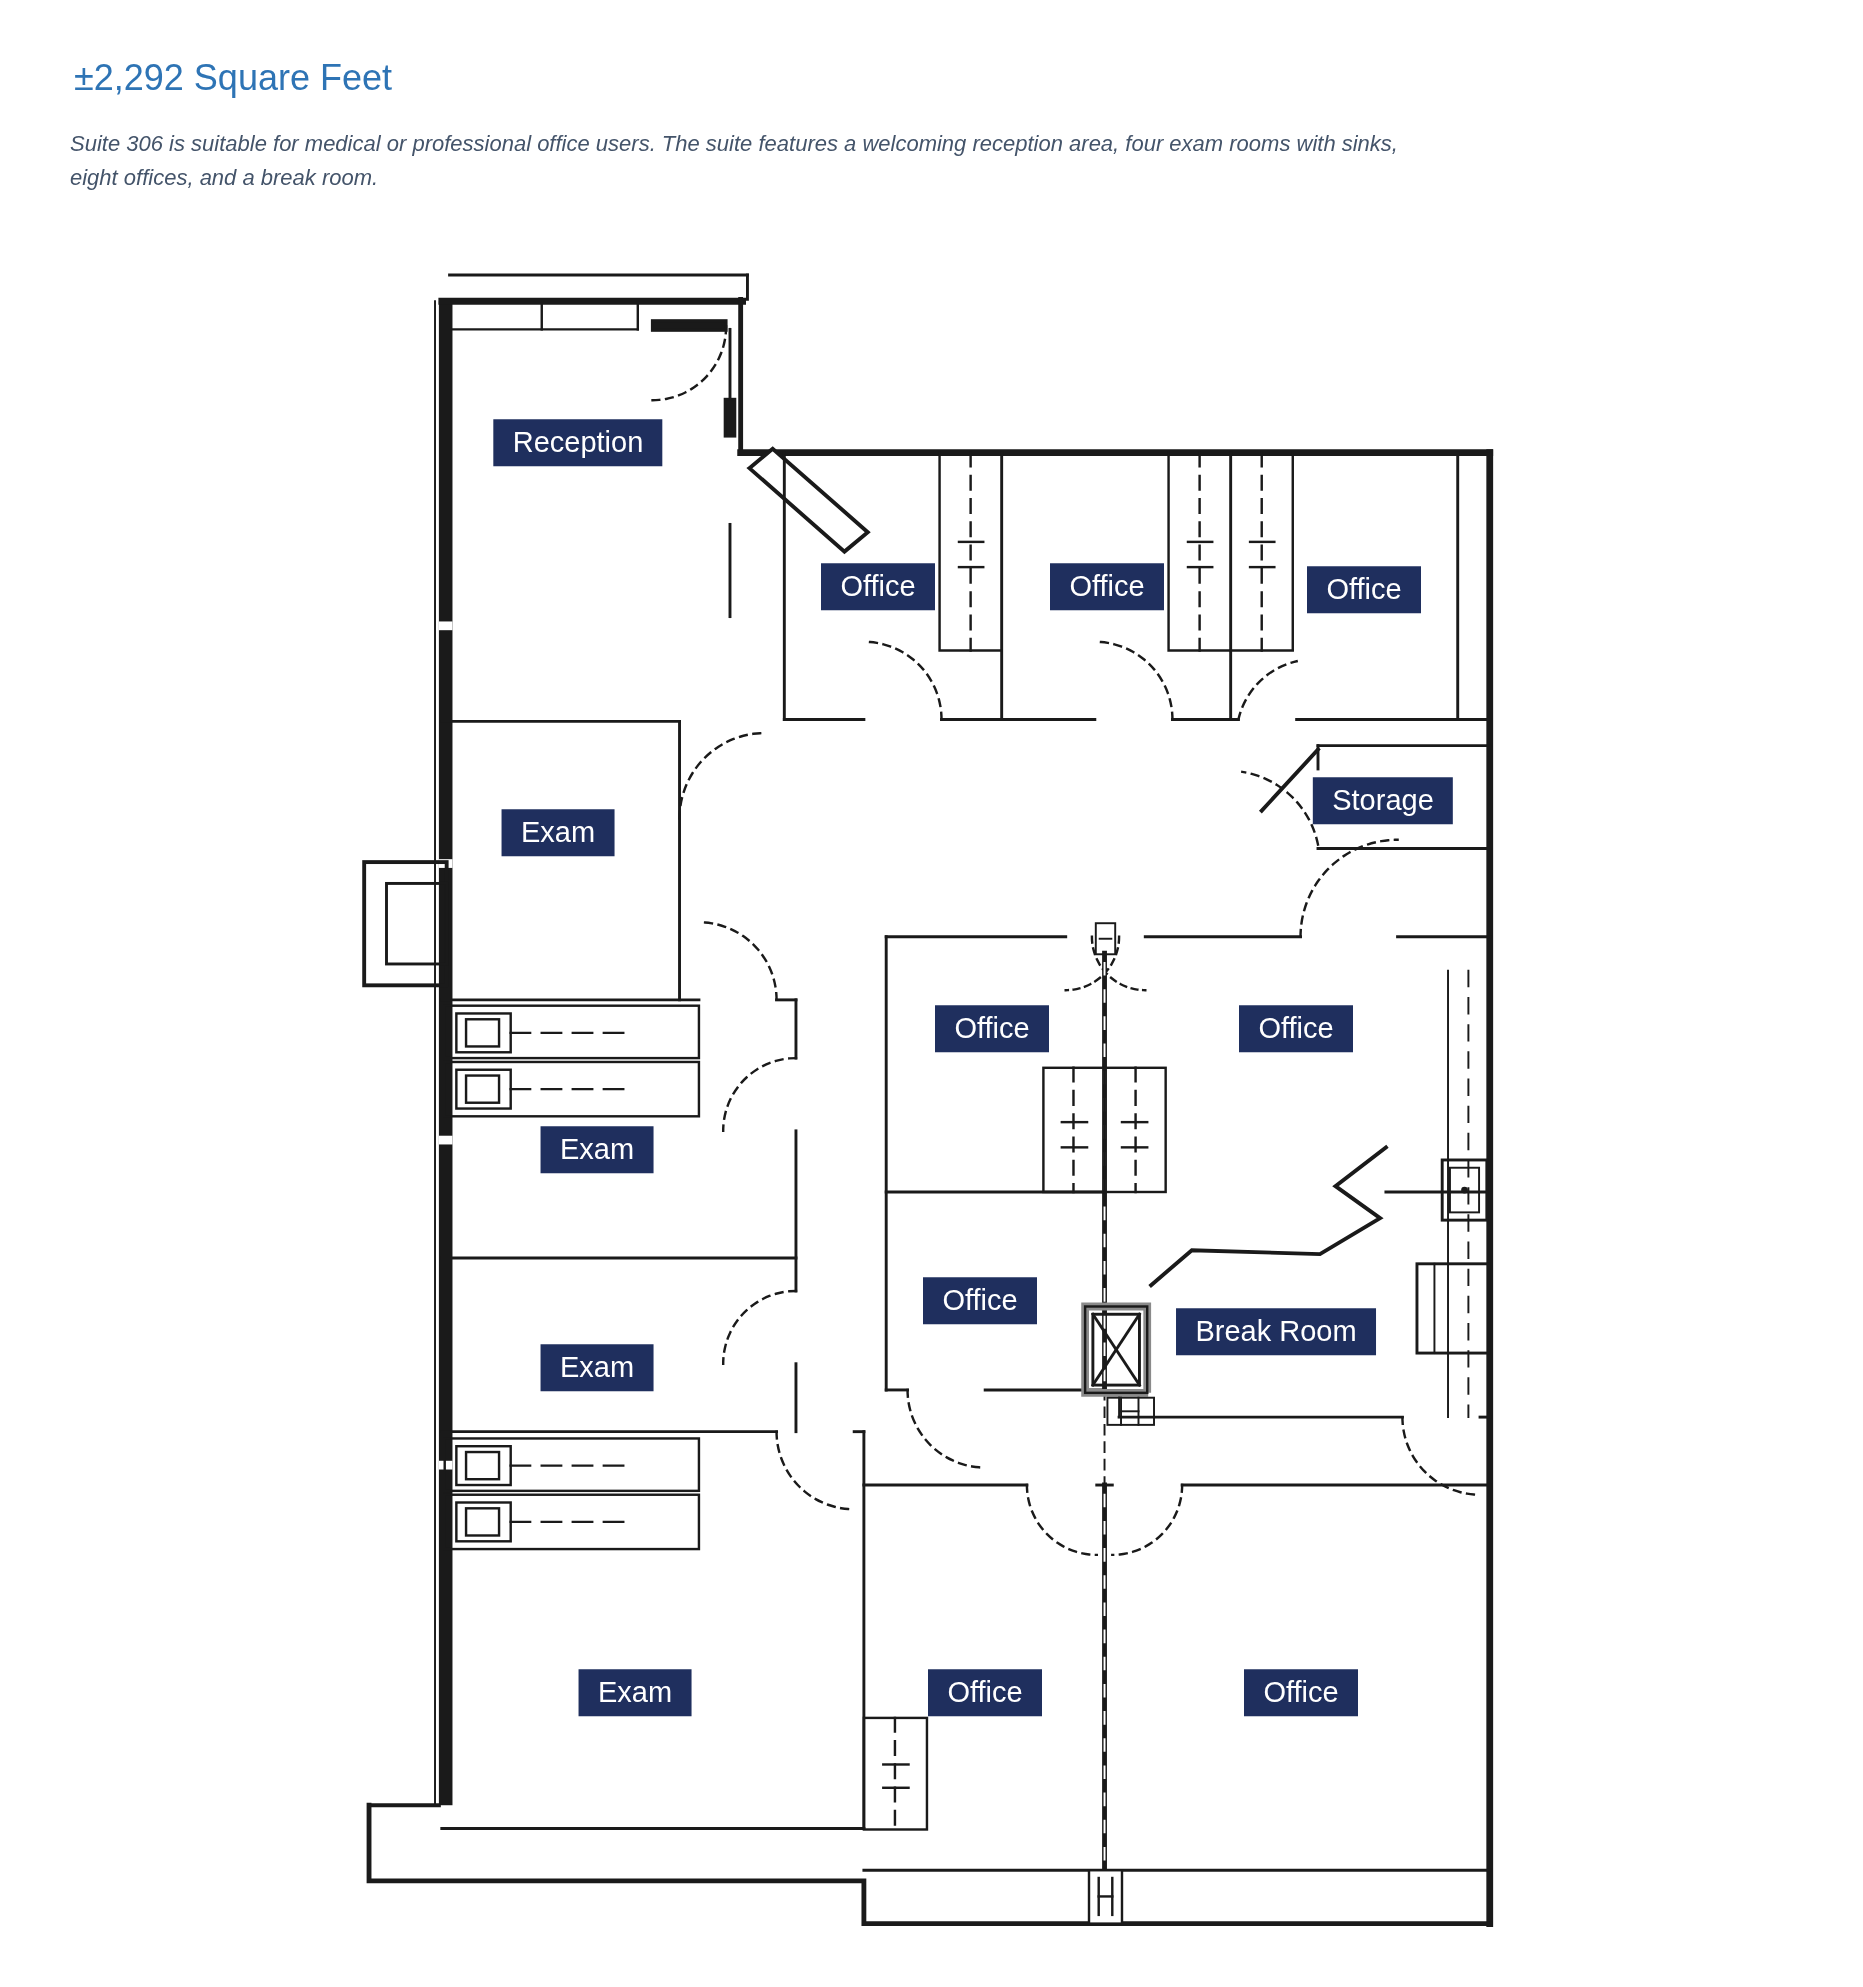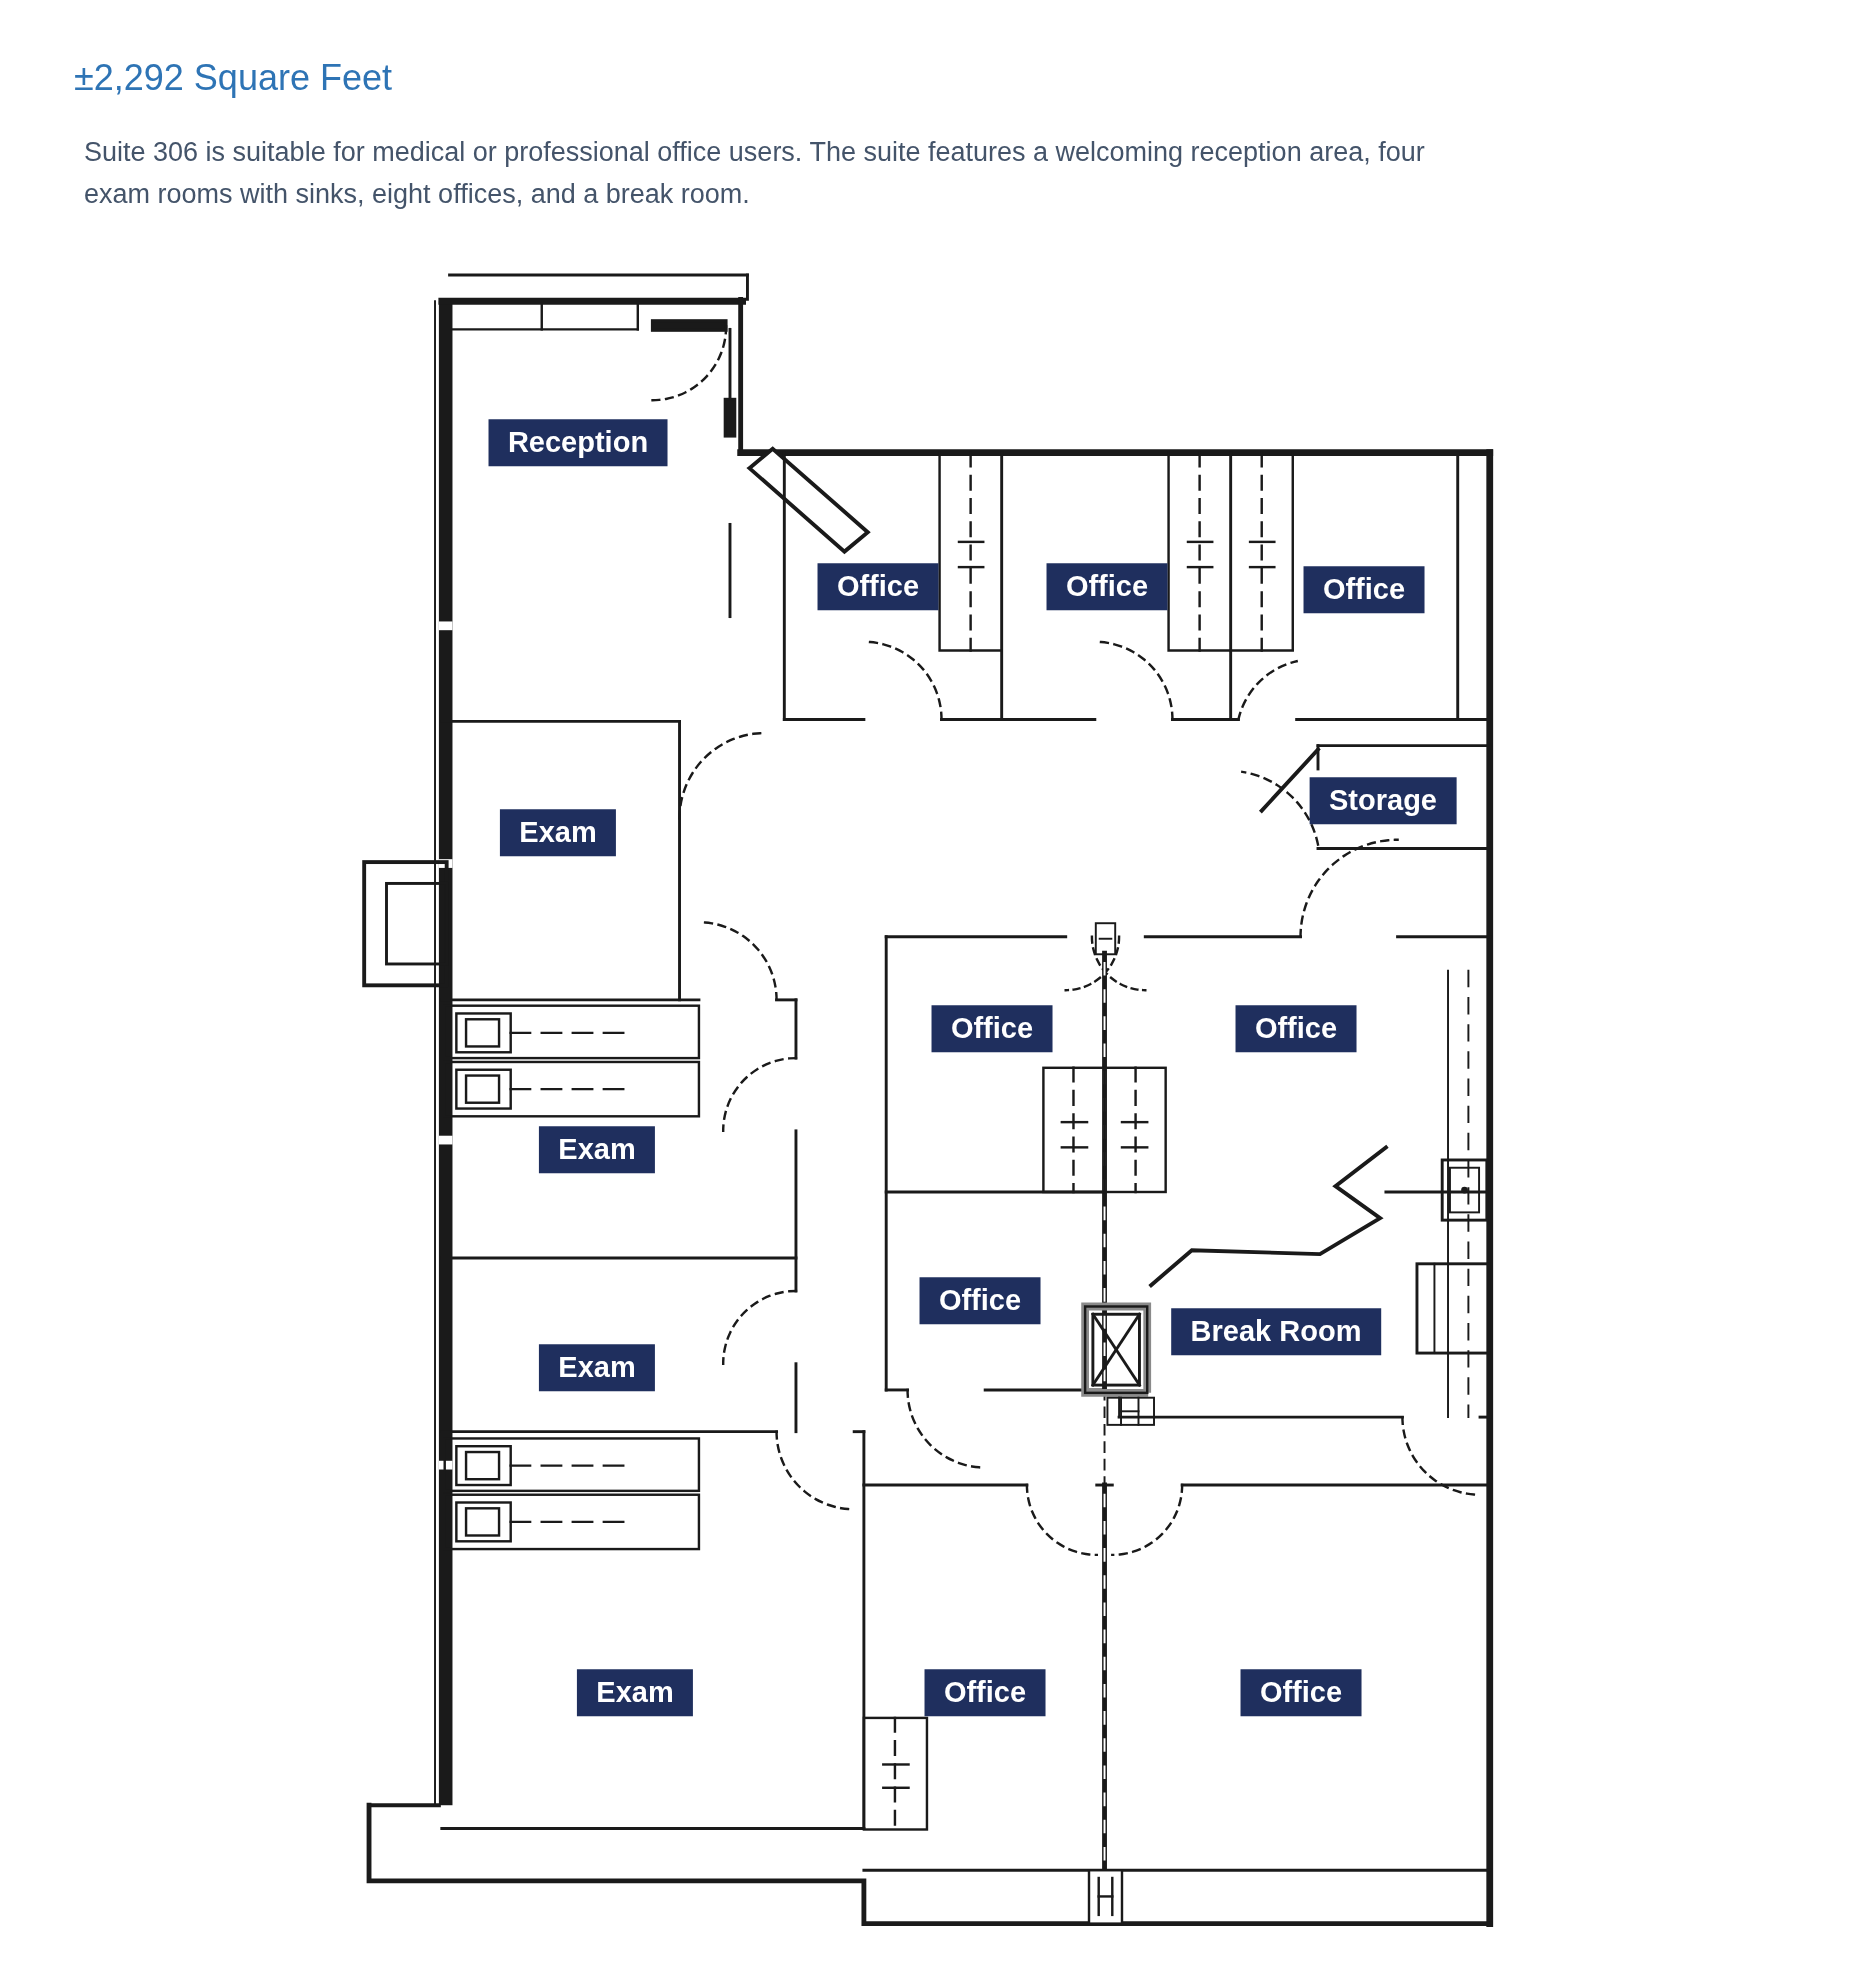--- a/index.html
+++ b/index.html
@@ -5,30 +5,30 @@
   html,body{margin:0;padding:0;background:#ffffff;}
   body{
     width:1863px;height:1987px;position:relative;overflow:hidden;
     font-family:"Liberation Sans", sans-serif;
   }
   .page-title{
     position:absolute;left:74px;top:33px;
     font-size:36px;font-weight:400;letter-spacing:0px;
   }
   .page-desc{
-    position:absolute;left:84px;top:105px;width:1359px;
-    font-size:27px;line-height:1.55;font-weight:400;
+    position:absolute;left:70px;top:105px;width:1359px;
+    font-size:22px;line-height:1.55;font-weight:400;font-style:italic;
   }
   #plan{
     position:absolute;left:272px;top:204px;width:1242px;height:1747px;
   }
   #plan svg{position:absolute;left:0;top:0;}
   .room-label{
     position:absolute;transform:translate(-50%,-50%);
-    color:#fff;font-size:29px;font-weight:700;
+    color:#fff;font-size:29px;font-weight:400;
     padding:7.8px 19.4px;white-space:nowrap;
     text-align:right;line-height:1.1;
   }
 </style>
 </head>
 <body>
 
 <h1 class="page-title" style="color: rgb(46, 116, 181);">±2,292 Square Feet</h1>
 <p class="page-desc" style="color: rgb(68, 84, 106);">Suite 306 is suitable for medical or professional office users. The suite features a welcoming reception area, four exam rooms with sinks, eight offices, and a break room.</p>
 

